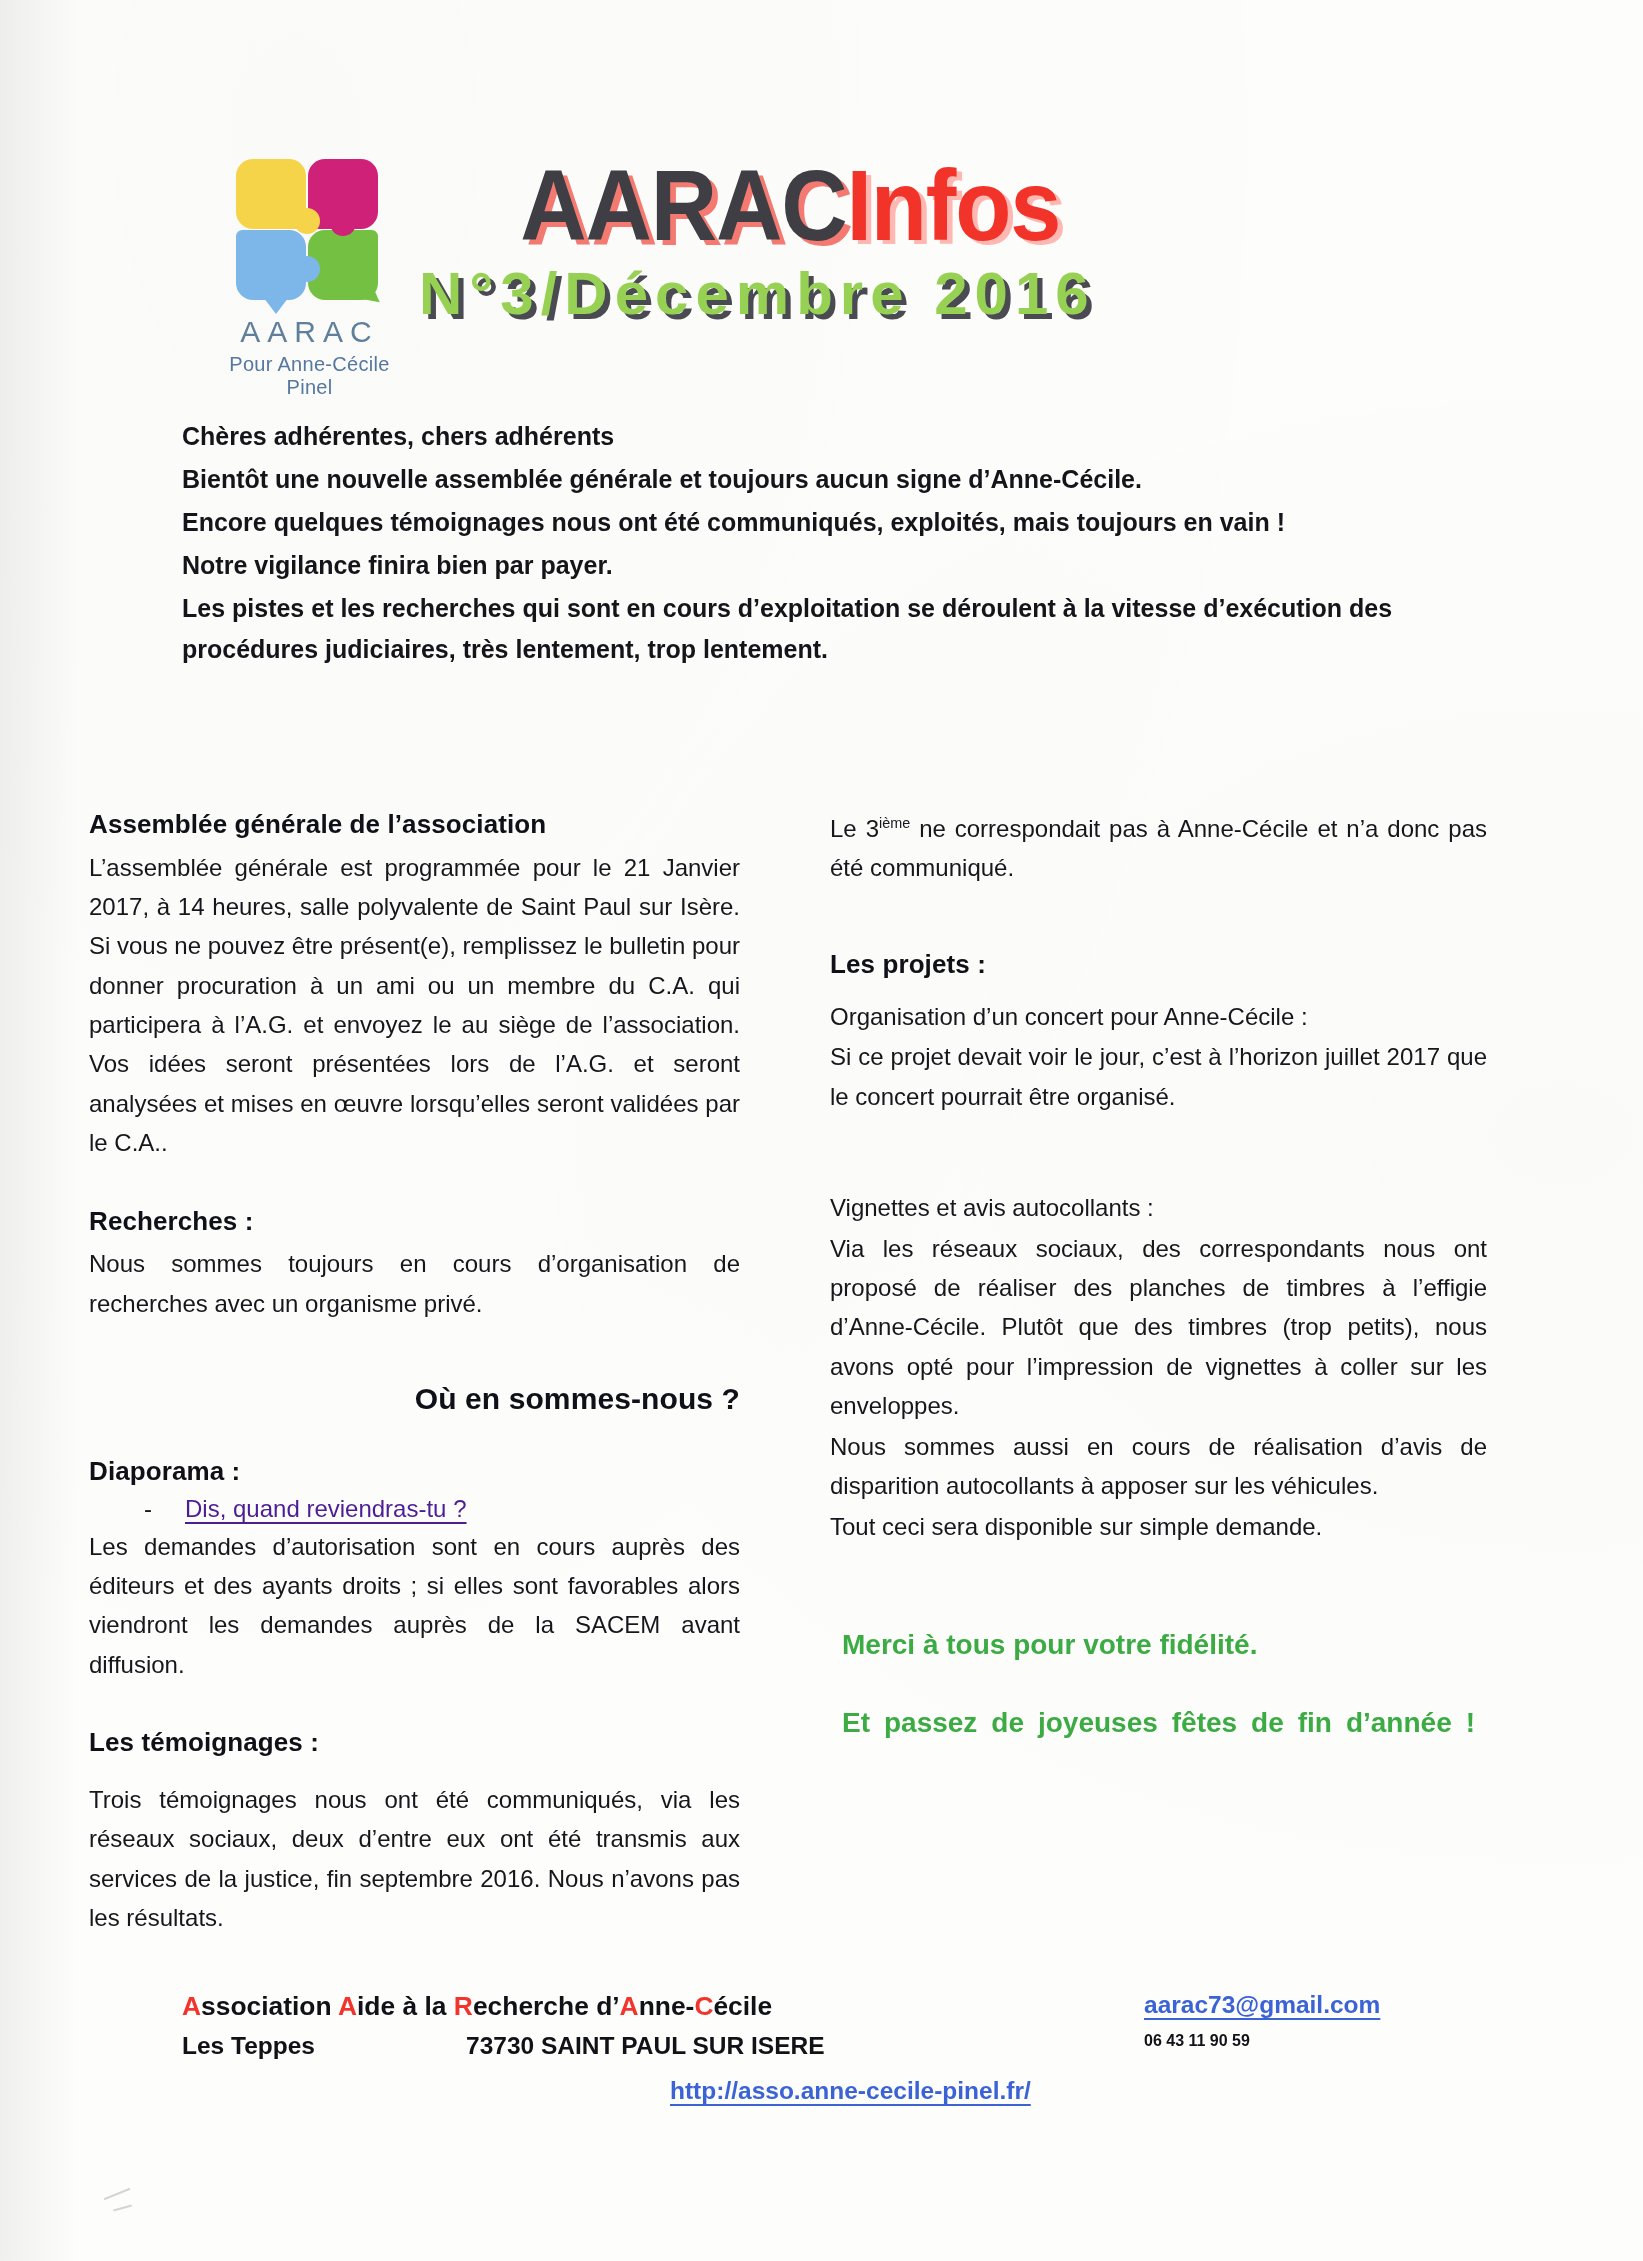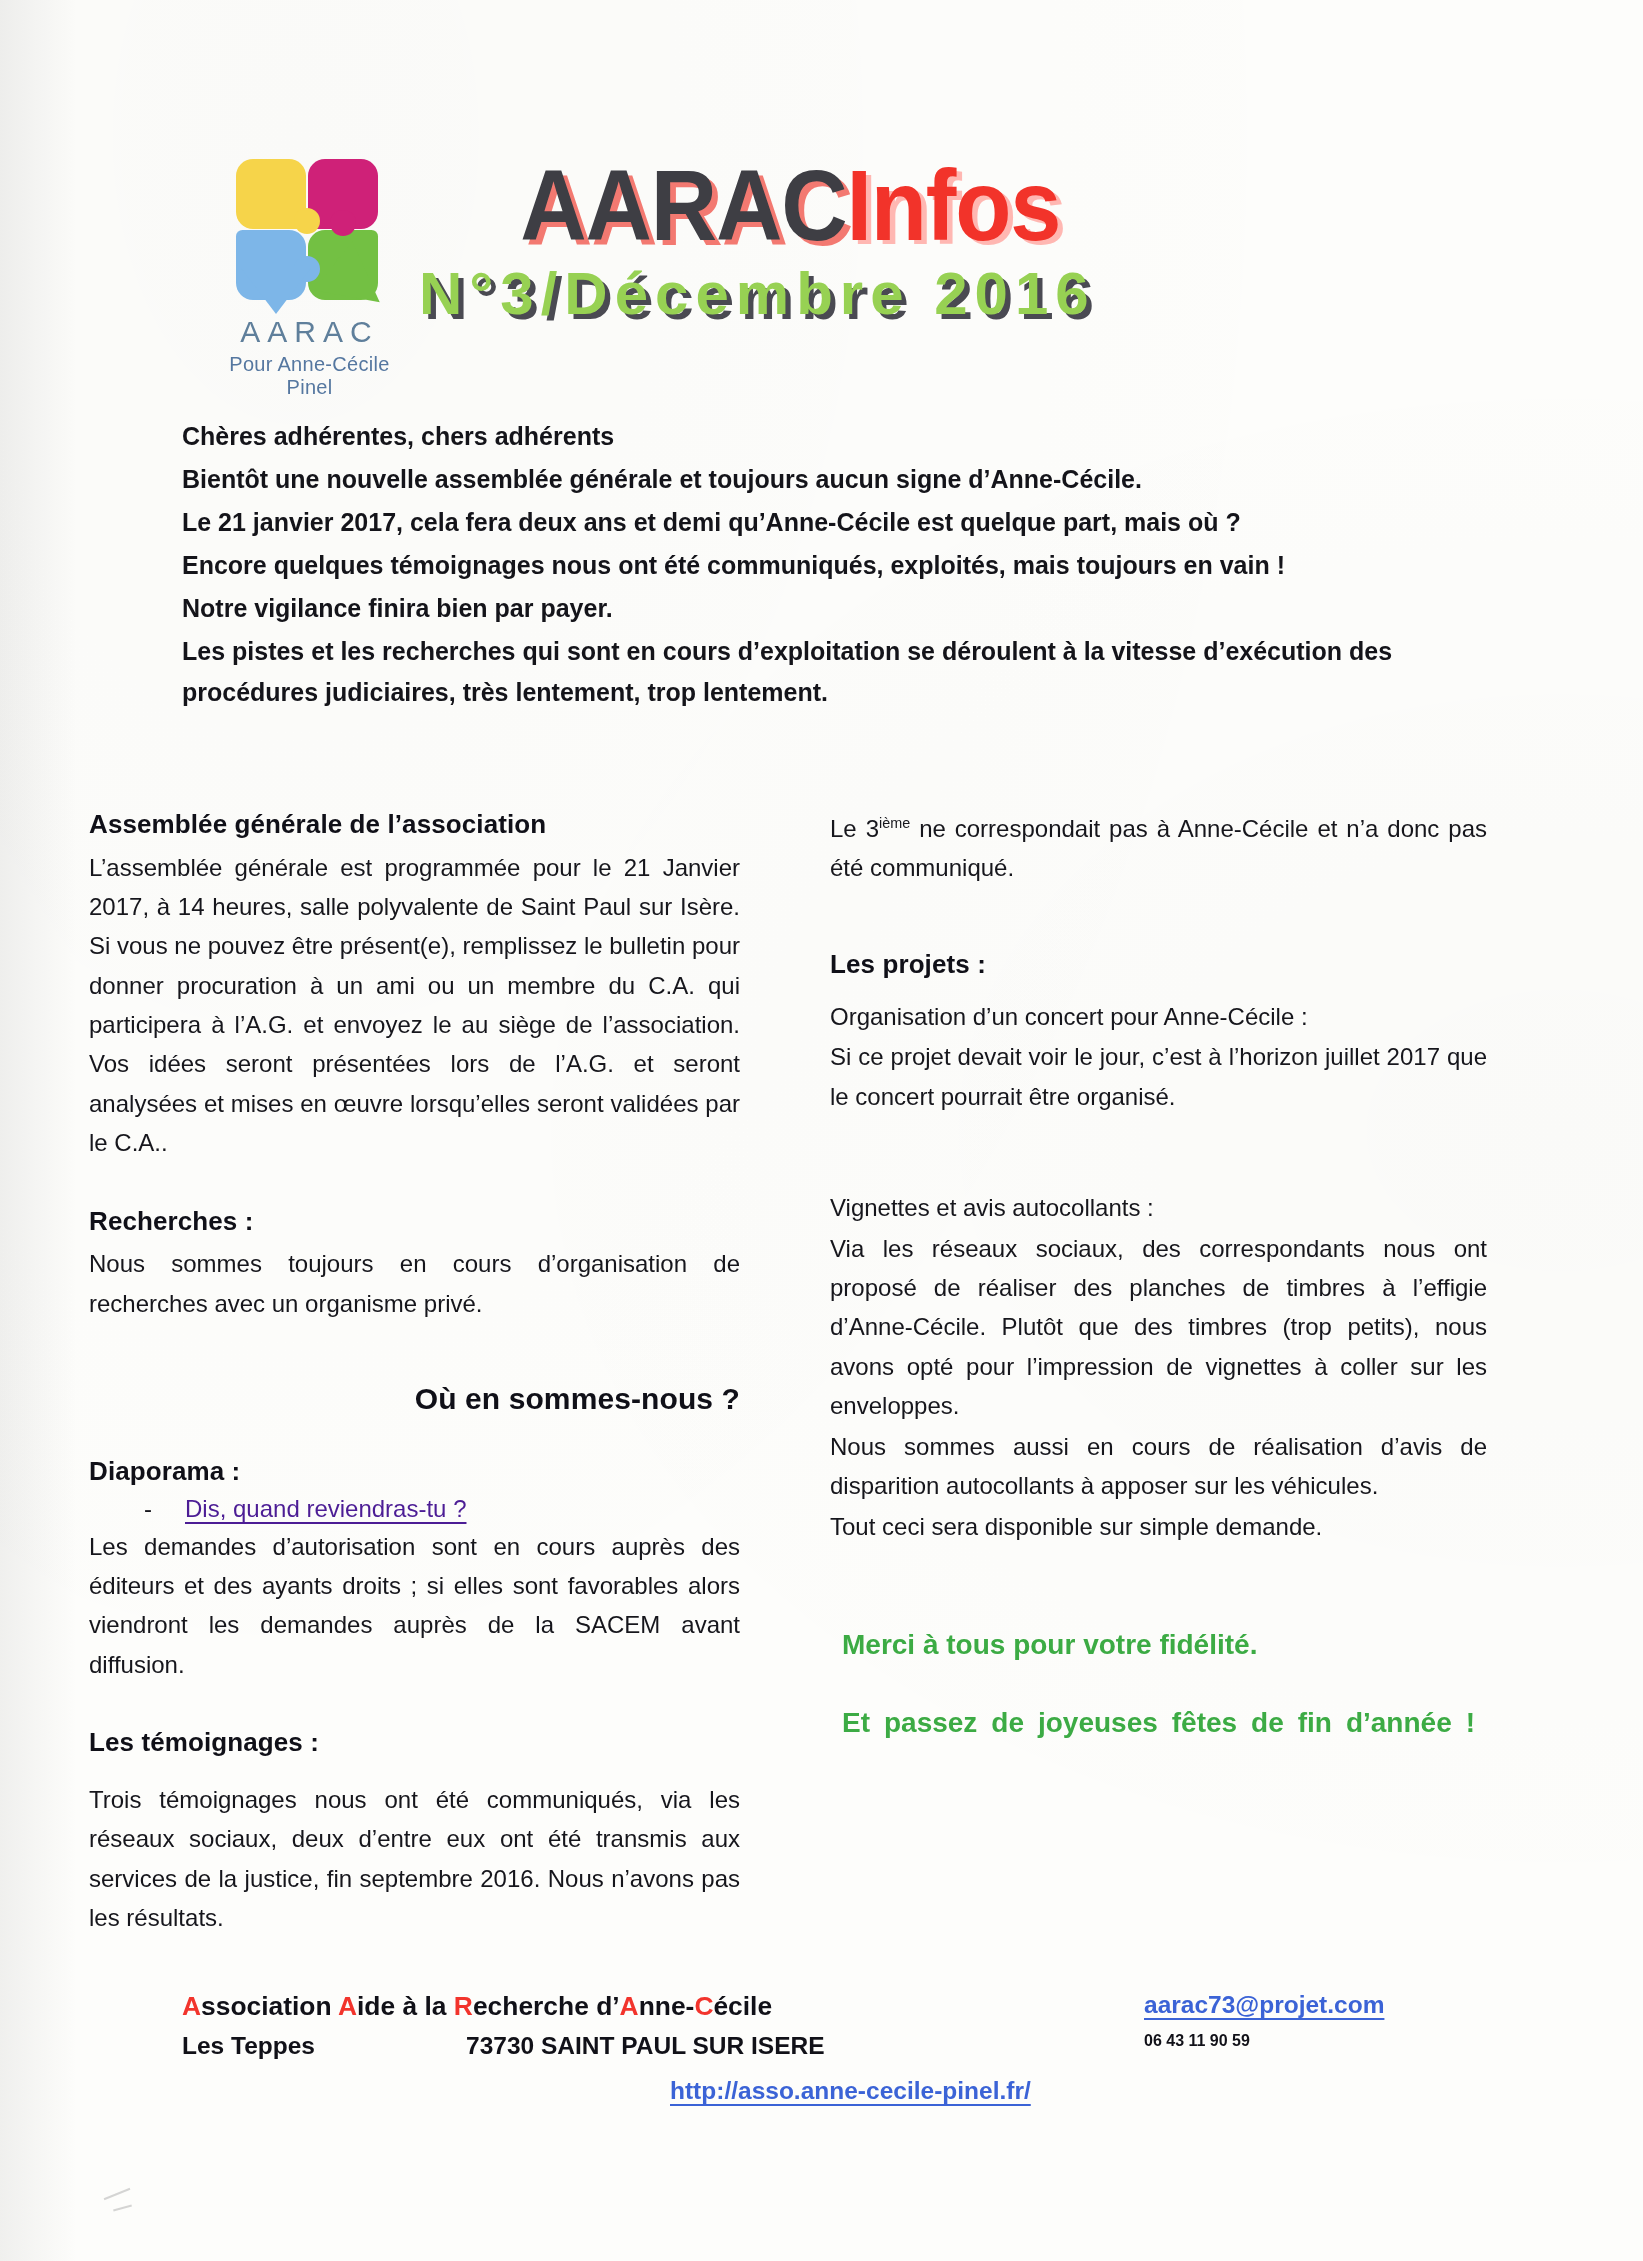--- a/index.html
+++ b/index.html
@@ -347,21 +347,20 @@
 
     <div class="titles">
       <div class="title-main"><span class="t-aarac">AARAC</span><span class="t-infos">Infos</span></div>
       <div class="title-sub">N°3/Décembre  2016</div>
     </div>
   </div>
 
   <div class="intro">
     <p>Chères adhérentes, chers adhérents</p>
     <p>Bientôt une nouvelle assemblée générale et toujours aucun signe d’Anne-Cécile.</p>
-    <p>Le 21 janvier 2017, cela fera deux ans et demi qu’Anne-Cécile est quelque part, mais où ?</p>
     <p>Encore quelques témoignages nous ont été communiqués, exploités, mais toujours en vain !</p>
     <p>Notre vigilance finira bien par payer.</p>
     <p>Les pistes et les recherches qui sont en cours d’exploitation se déroulent à la vitesse d’exécution des procédures judiciaires, très lentement, trop lentement.</p>
   </div>
 
   <div class="columns">
 
     <div class="col-left">
 
 
@@ -401,21 +400,21 @@
       <p class="greet two">Et passez de joyeuses fêtes de fin d’année !</p>
     </div>
   </div>
 
   <div class="footer">
     <div class="footer-assoc"><span class="cap">A</span><span>ssociation </span><span class="cap">A</span><span>ide à la </span><span class="cap">R</span><span>echerche d’</span><span class="cap">A</span><span>nne-</span><span class="cap">C</span><span>écile</span></div>
 
     <div class="footer-teppes">Les Teppes</div>
     <div class="footer-cp">73730   SAINT PAUL SUR ISERE</div>
 
-    <a class="footer-mail" href="#">aarac73@projet.com</a>
+    <a class="footer-mail" href="#">aarac73@gmail.com</a>
     <div class="footer-phone">06 43 11 90 59</div>
     <a class="footer-url" href="#">http://asso.anne-cecile-pinel.fr/</a>
   </div>
 
   <div class="scan-mark">
     <span class="sm1"></span>
     <span class="sm2"></span>
   </div>
 </div>
 

